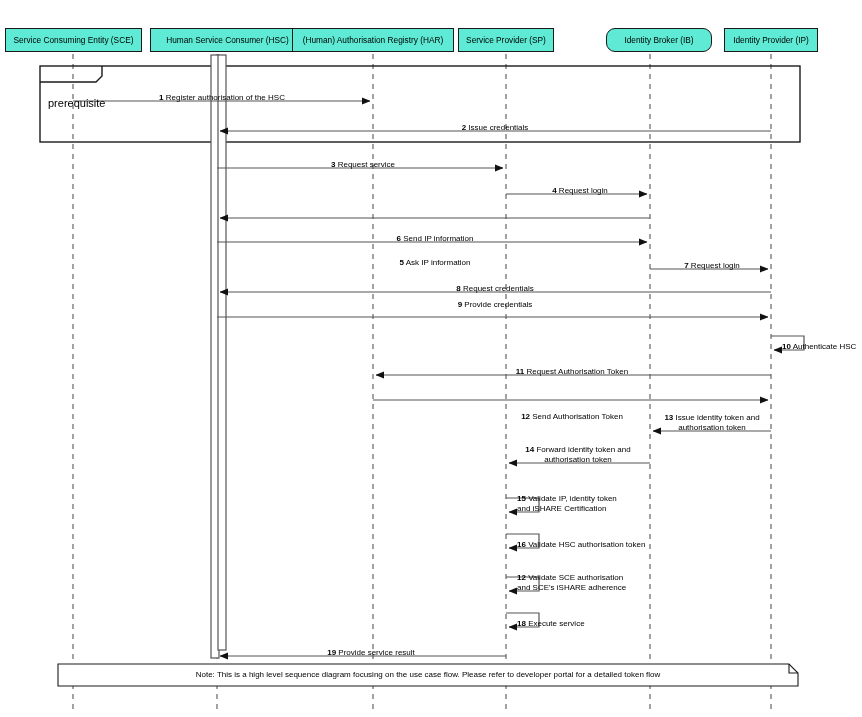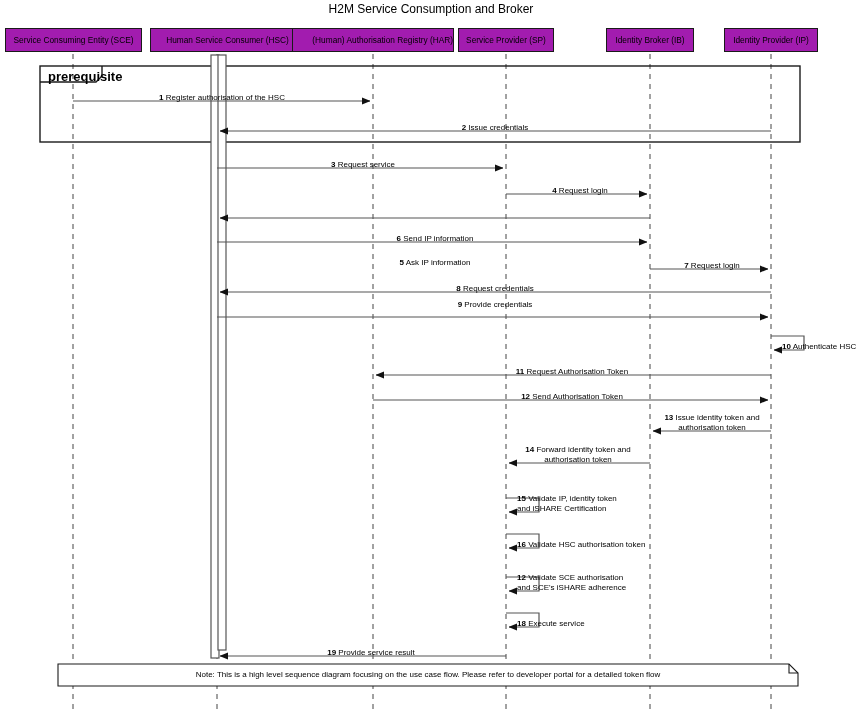--- a/index.html
+++ b/index.html
@@ -29,21 +29,21 @@
     top: 2px;
     left: 0;
     text-align: center;
     font-size: 12px;
     color: #000;
   }
   .participant {
     position: absolute;
     box-sizing: border-box;
     border: 1.6px solid #1a1a1a;
-    background: #a21caf;
+    background: #5eead4;
     height: 24px;
     line-height: 22px;
     text-align: center;
     font-size: 8.3px;
     color: #000;
     white-space: nowrap;
     overflow: hidden;
   }
   .msg-label {
     position: absolute;
@@ -52,39 +52,39 @@
     white-space: pre;
     line-height: 10.5px;
   }
   .msg-label .num {
     font-weight: bold;
   }
   .msg-label.center { text-align: center; transform: translateX(-50%); }
   .msg-label.left   { text-align: left; }
   .frag-label {
     position: absolute;
-    font-size: 13px;
-    font-weight: bold;
+    font-size: 11px;
+    font-weight: normal;
     color: #000;
     white-space: nowrap;
+    margin-top: 28px;
   }
   .note-text {
     position: absolute;
     font-size: 8px;
     color: #000;
     text-align: center;
     white-space: nowrap;
     transform: translateX(-50%);
   }
 </style>
 </head>
 <body>
 
 <div id="diagram">
-  <div class="diagram-title">H2M Service Consumption and Broker</div>
   <svg id="canvas" width="862" height="717">
     <defs>
       <marker id="arrowFilled" viewBox="0 0 10 10" refX="9.5" refY="5" markerWidth="7" markerHeight="7" orient="auto-start-reverse">
         <path d="M 0 0.8 L 10 5 L 0 9.2 z" fill="#111111"></path>
       </marker>
     </defs>
     <g id="lifelines">
         <line x1="73" y1="54" x2="73" y2="714" stroke="#444444" stroke-width="1" stroke-dasharray="5,5"></line>
         <line x1="217" y1="54" x2="217" y2="714" stroke="#444444" stroke-width="1" stroke-dasharray="5,5"></line>
         <line x1="373" y1="54" x2="373" y2="714" stroke="#444444" stroke-width="1" stroke-dasharray="5,5"></line>
@@ -122,39 +122,39 @@
         <line x1="506" y1="656" x2="220" y2="656" stroke="#555555" stroke-width="1.2" marker-end="url(#arrowFilled)"></line>
       </g>
     <g id="note-g">
         <path d="M 58 664 L 789 664 L 798 673 L 798 686 L 58 686 Z" fill="#ffffff" stroke="#1a1a1a" stroke-width="1.1"></path>
         <path d="M 789 664 L 789 673 L 798 673" fill="none" stroke="#1a1a1a" stroke-width="1.1"></path>
       </g>
   </svg>
   <div id="participants-layer">
       <div class="participant" style="left: 5px; top: 28px; width: 137px;"><span>Service Consuming Entity (SCE)</span></div>
       <div class="participant" style="left: 150px; top: 28px; width: 155px;"><span>Human Service Consumer (HSC)</span></div>
-      <div class="participant" style="left: 292px; top: 28px; width: 162px; text-align: right;"><span>(Human) Authorisation Registry (HAR)</span></div>
+      <div class="participant" style="left: 292px; top: 28px; width: 162px;"><span>(Human) Authorisation Registry (HAR)</span></div>
       <div class="participant" style="left: 458px; top: 28px; width: 96px;"><span>Service Provider (SP)</span></div>
-      <div class="participant" style="left: 606px; top: 28px; width: 88px;"><span>Identity Broker (IB)</span></div>
+      <div class="participant" style="left: 606px; top: 28px; width: 106px; border-radius: 9px;"><span>Identity Broker (IB)</span></div>
       <div class="participant" style="left: 724px; top: 28px; width: 94px;"><span>Identity Provider (IP)</span></div>
     </div>
   <div id="labels-layer">
       <div class="frag-label" style="left: 48px; top: 69px;">prerequisite</div>
       <div class="msg-label center" style="left: 222px; top: 93px;"><div><span class="num">1</span> Register authorisation of the HSC</div></div>
       <div class="msg-label center" style="left: 495px; top: 123px;"><div><span class="num">2</span> Issue credentials</div></div>
       <div class="msg-label center" style="left: 363px; top: 160px;"><div><span class="num">3</span> Request service</div></div>
       <div class="msg-label center" style="left: 580px; top: 186px;"><div><span class="num">4</span> Request login</div></div>
       <div class="msg-label center" style="left: 435px; top: 210px; margin-top: 48px;"><div><span class="num">5</span> Ask IP information</div></div>
       <div class="msg-label center" style="left: 435px; top: 234px;"><div><span class="num">6</span> Send IP information</div></div>
       <div class="msg-label center" style="left: 712px; top: 261px;"><div><span class="num">7</span> Request login</div></div>
       <div class="msg-label center" style="left: 495px; top: 284px;"><div><span class="num">8</span> Request credentials</div></div>
       <div class="msg-label center" style="left: 495px; top: 300px;"><div><span class="num">9</span> Provide credentials</div></div>
       <div class="msg-label left" style="left: 782px; top: 342px;"><div><span class="num">10</span> Authenticate HSC</div></div>
       <div class="msg-label center" style="left: 572px; top: 367px;"><div><span class="num">11</span> Request Authorisation Token</div></div>
-      <div class="msg-label center" style="left: 572px; top: 392px;"><div><span class="num">12</span> Send Authorisation Token</div></div>
+      <div class="msg-label center" style="left: 572px; top: 412px;"><div><span class="num">12</span> Send Authorisation Token</div></div>
       <div class="msg-label center" style="left: 712px; top: 412.5px;"><div><span class="num">13</span> Issue identity token and</div><div>authorisation token</div></div>
       <div class="msg-label center" style="left: 578px; top: 444.5px;"><div><span class="num">14</span> Forward identity token and</div><div>authorisation token</div></div>
       <div class="msg-label left" style="left: 517px; top: 493.5px;"><div><span class="num">15</span> Validate IP, identity token</div><div>and iSHARE Certification</div></div>
       <div class="msg-label left" style="left: 517px; top: 540px;"><div><span class="num">16</span> Validate HSC authorisation token</div></div>
       <div class="msg-label left" style="left: 517px; top: 572.5px;"><div><span class="num">12</span> Validate SCE authorisation</div><div>and SCE's iSHARE adherence</div></div>
       <div class="msg-label left" style="left: 517px; top: 619px;"><div><span class="num">18</span> Execute service</div></div>
       <div class="msg-label center" style="left: 363px; top: 648px; margin-left: 8px;"><div><span class="num">19</span> Provide service result</div></div>
       <div class="note-text" style="left: 428px; top: 670px;">Note: This is a high level sequence diagram focusing on the use case flow. Please refer to developer portal for a detailed token flow</div>
     </div>
 </div>

